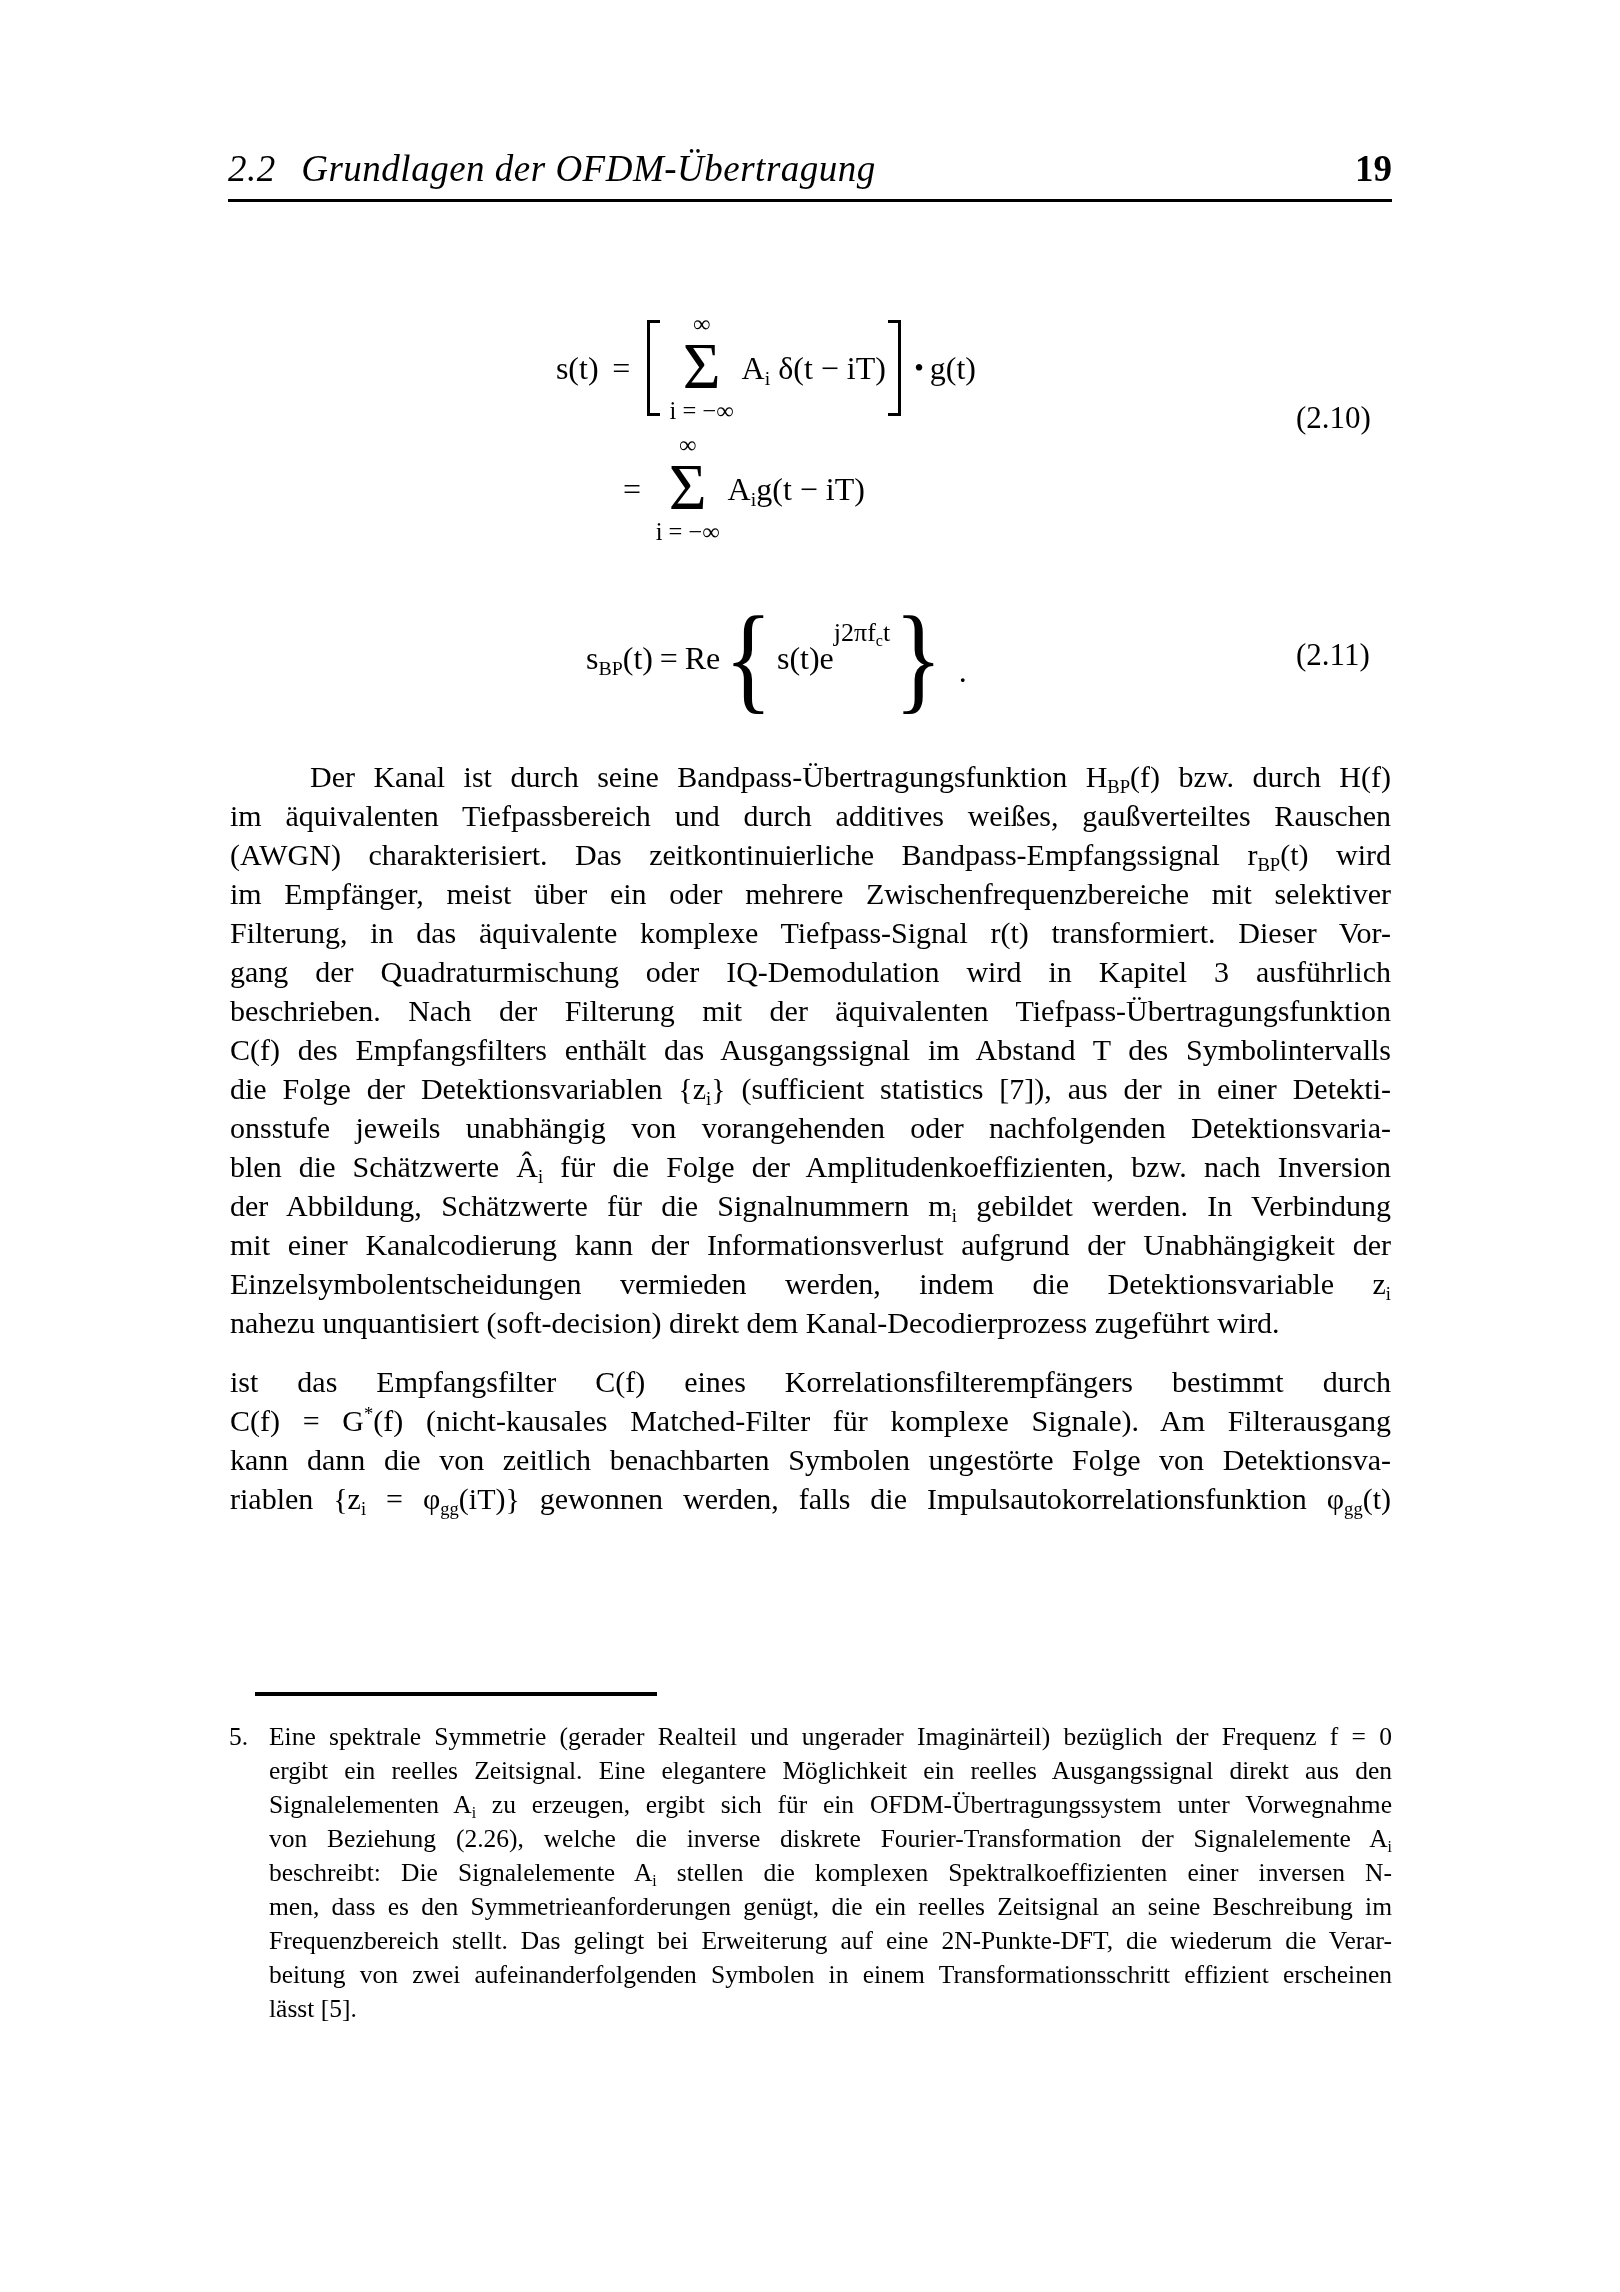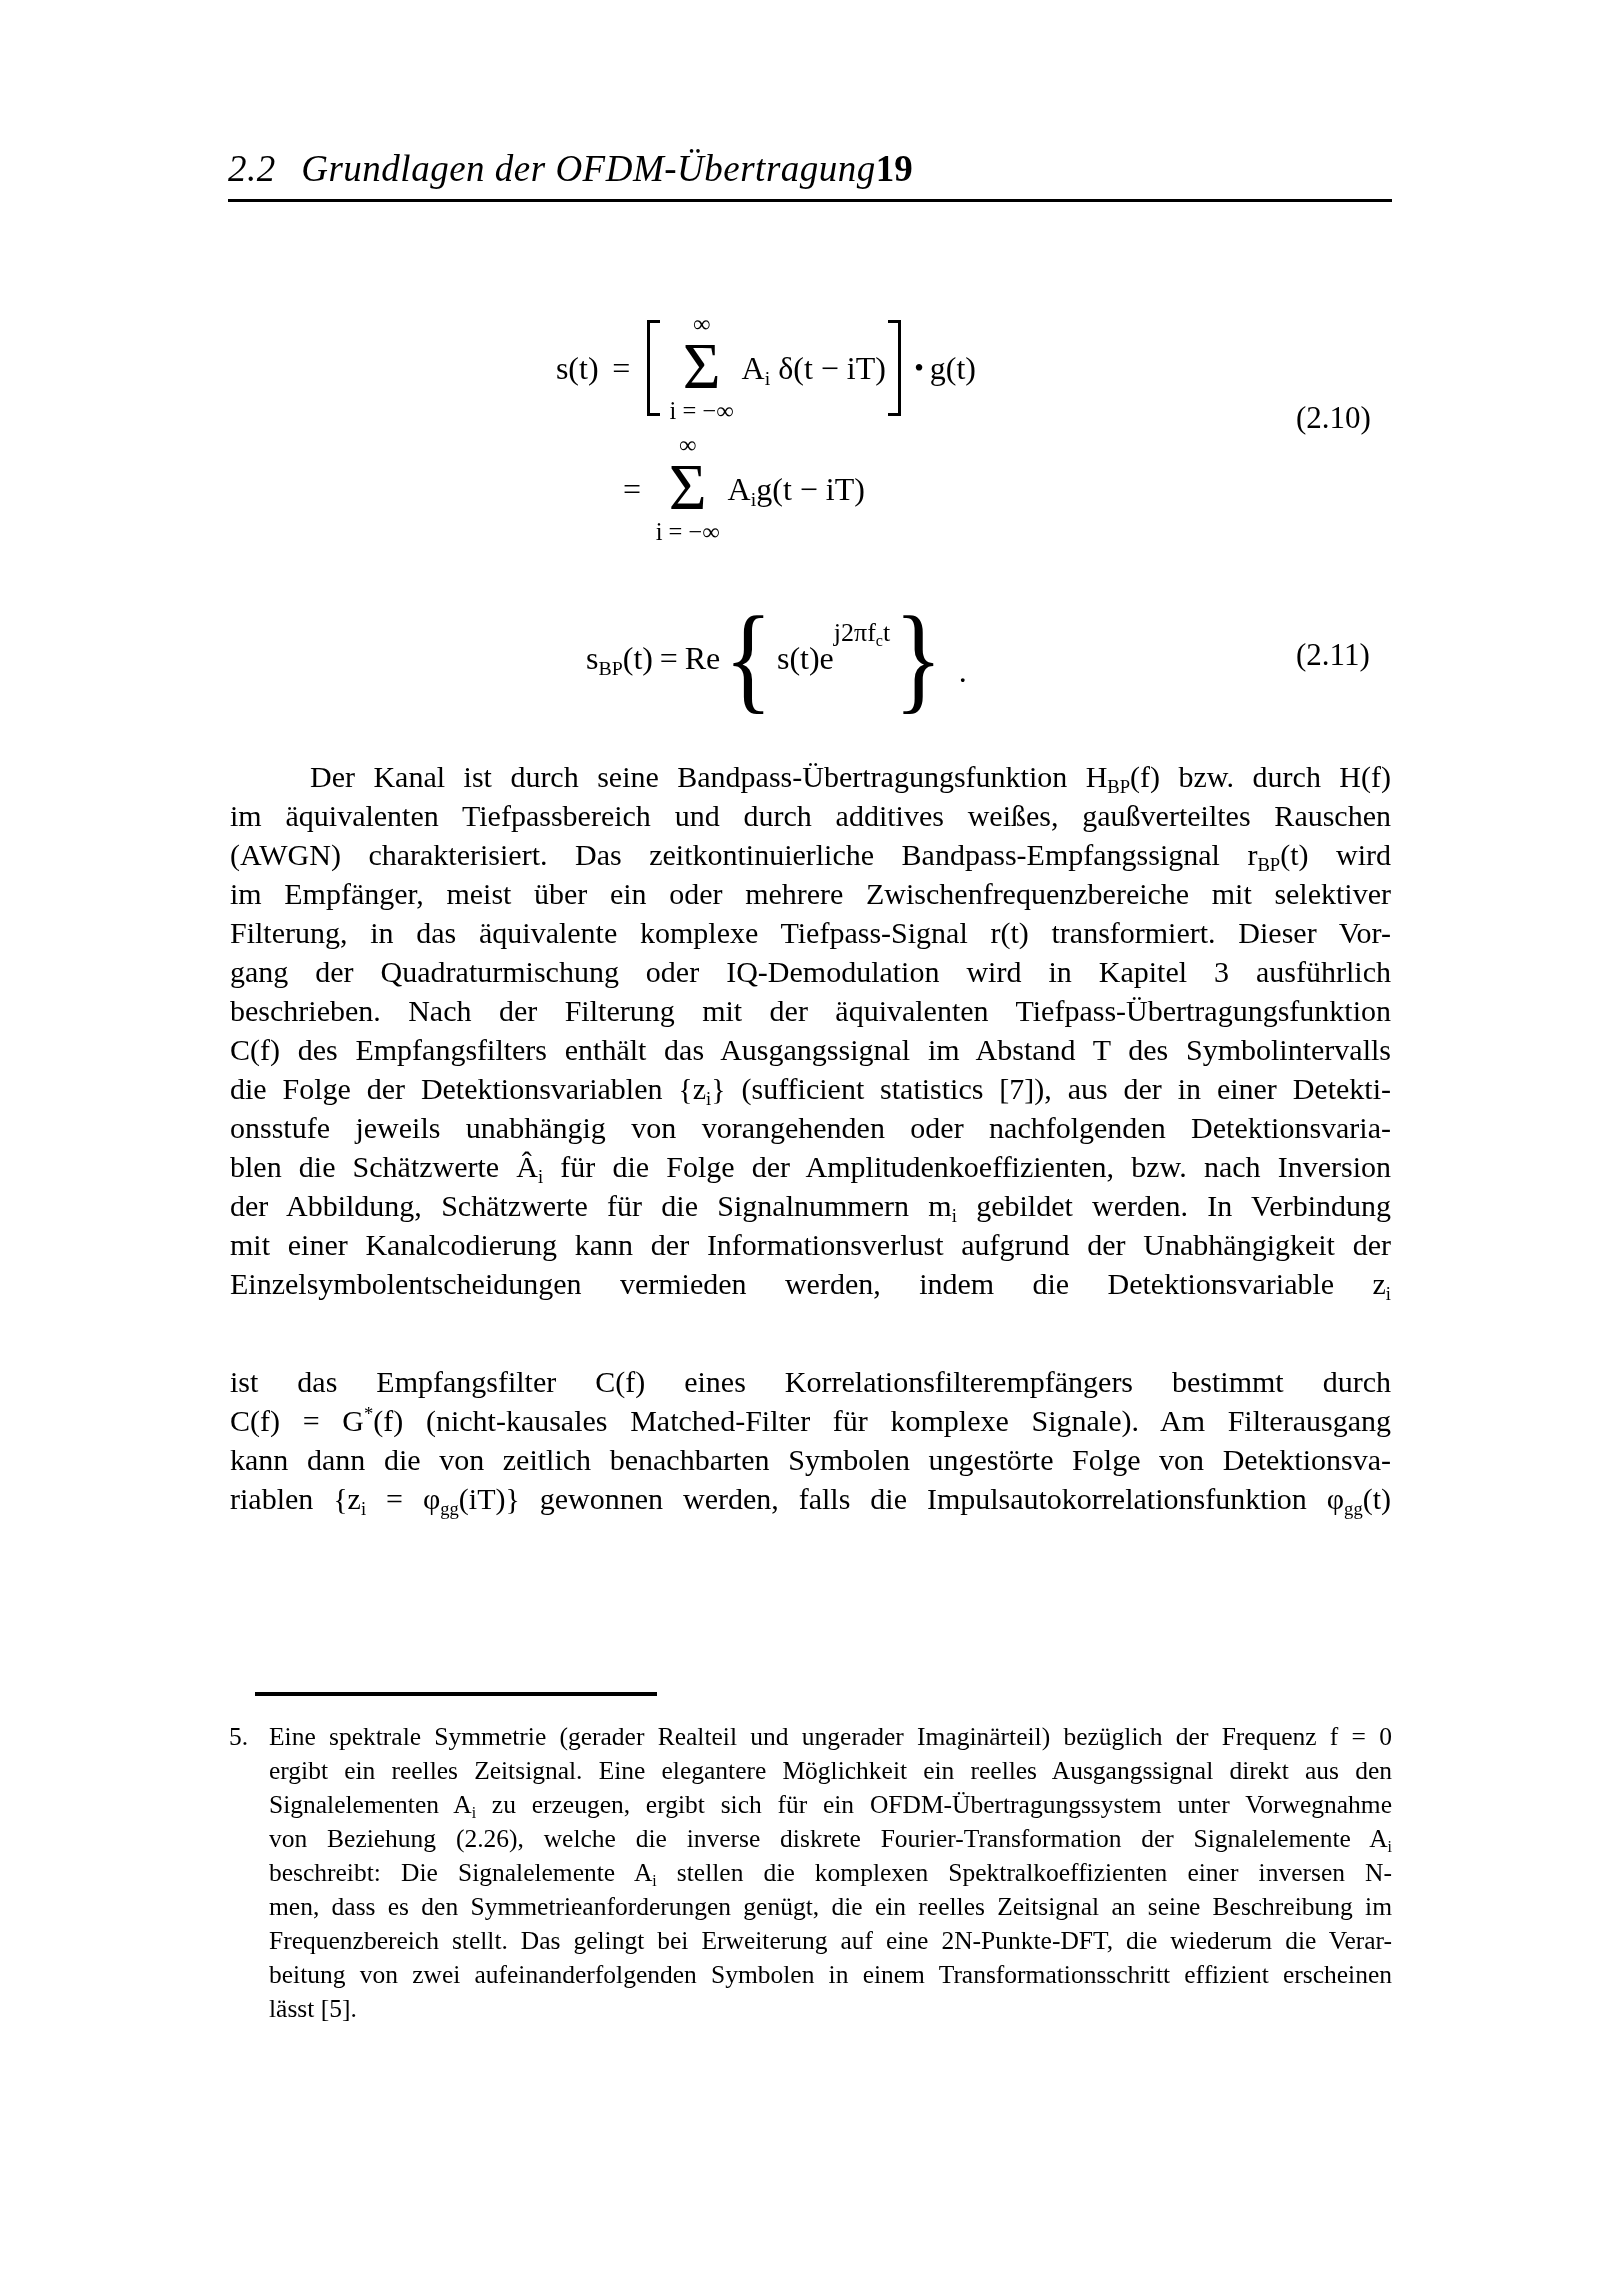--- a/index.html
+++ b/index.html
@@ -9,21 +9,21 @@
     background:#ffffff;
     font-family:"Liberation Serif", serif;
     color:#000;
     overflow:hidden;
   }
   sub { font-size:0.62em; vertical-align:-0.3em; line-height:0; }
   sup { font-size:0.62em; vertical-align:super; line-height:0; }
 
   
   .header-band { position:absolute; left:228px; top:147px; width:1164px;
-                 display:flex; justify-content:flex-start; align-items:baseline; }
+                 display:flex; justify-content:space-between; align-items:baseline; }
   .running-title { font-style:italic; font-size:37px; letter-spacing:0.5px; white-space:nowrap; }
   .running-title .sec-no { margin-right:25.5px; }
   .page-no { font-weight:bold; font-size:37px; }
   .header-rule { position:absolute; left:228px; top:199px; width:1164px; height:2.9px; background:#000; }
 
   
   .eq-row { position:absolute; display:flex; align-items:center; font-size:32px; white-space:nowrap; }
   .sp { margin:0 6.9px; }
   .sumstack { display:flex; flex-direction:column; align-items:center; margin:0 7.8px; }
   .sum-upper { font-size:24.5px; line-height:27.4px; }
@@ -108,20 +108,21 @@
     <div class="ln">Filterung, in das äquivalente komplexe Tiefpass-Signal r(t) transformiert. Dieser Vor-</div>
     <div class="ln">gang der Quadraturmischung oder IQ-Demodulation wird in Kapitel 3 ausführlich</div>
     <div class="ln">beschrieben. Nach der Filterung mit der äquivalenten Tiefpass-Übertragungsfunktion</div>
     <div class="ln">C(f) des Empfangsfilters enthält das Ausgangssignal im Abstand T des Symbolintervalls</div>
     <div class="ln">die Folge der Detektionsvariablen {z<sub>i</sub>} (sufficient statistics [7]), aus der in einer Detekti-</div>
     <div class="ln">onsstufe jeweils unabhängig von vorangehenden oder nachfolgenden Detektionsvaria-</div>
     <div class="ln">blen die Schätzwerte Â<sub>i</sub> für die Folge der Amplitudenkoeffizienten, bzw. nach Inversion</div>
     <div class="ln">der Abbildung, Schätzwerte für die Signalnummern m<sub>i</sub> gebildet werden. In Verbindung</div>
     <div class="ln">mit einer Kanalcodierung kann der Informationsverlust aufgrund der Unabhängigkeit der</div>
     <div class="ln">Einzelsymbolentscheidungen vermieden werden, indem die Detektionsvariable z<sub>i</sub></div>
+    <div class="ln last">nahezu unquantisiert (soft-decision) direkt dem Kanal-Decodierprozess zugeführt wird.</div>
   </div>
 
   <div class="para" style="top:1362px;">
     <div class="ln">ist das Empfangsfilter C(f) eines Korrelationsfilterempfängers bestimmt durch</div>
     <div class="ln">C(f) = G<sup>*</sup>(f) (nicht-kausales Matched-Filter für komplexe Signale). Am Filterausgang</div>
     <div class="ln">kann dann die von zeitlich benachbarten Symbolen ungestörte Folge von Detektionsva-</div>
     <div class="ln">riablen {z<sub>i</sub> = φ<sub>gg</sub>(iT)} gewonnen werden, falls die Impulsautokorrelationsfunktion φ<sub>gg</sub>(t)</div>
   </div>
 
   <div class="footnote-rule"></div>

